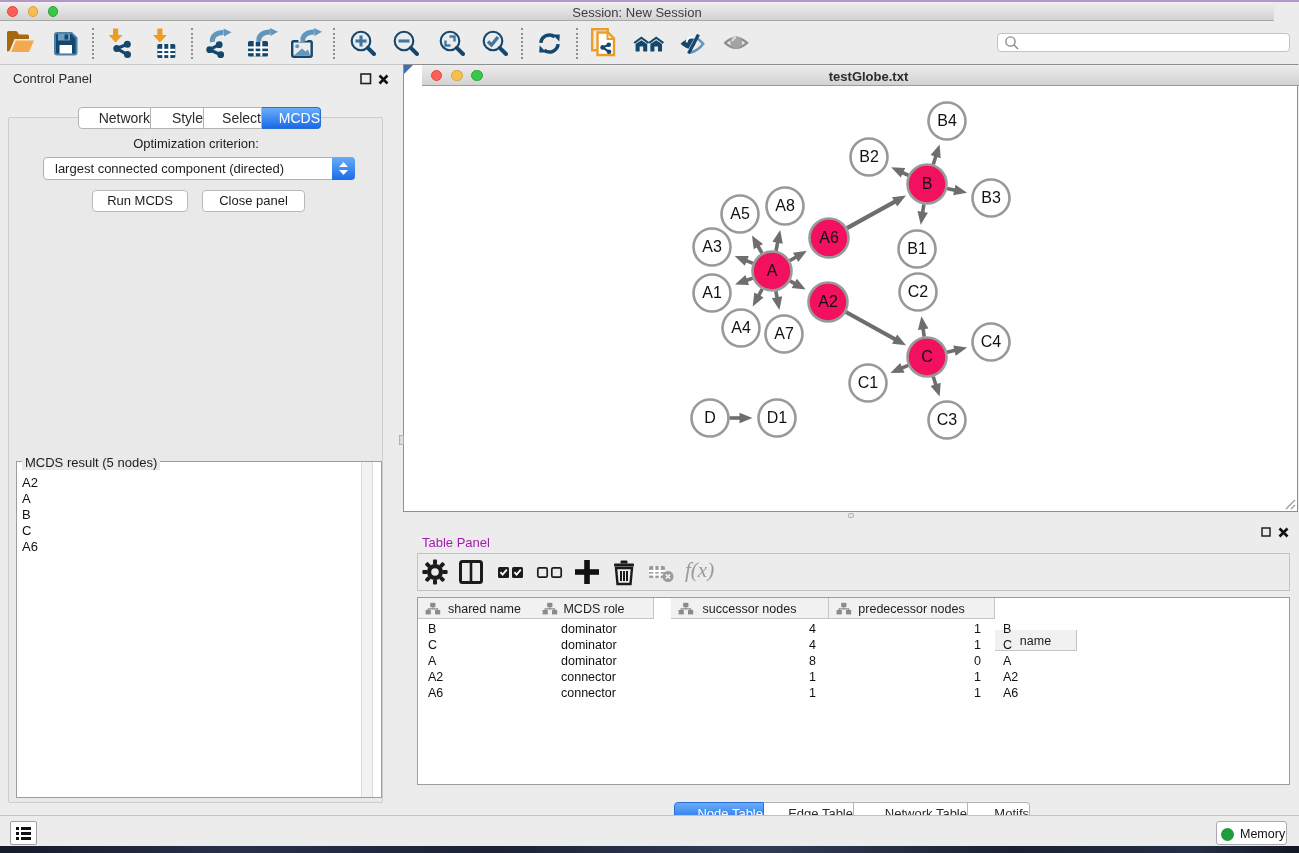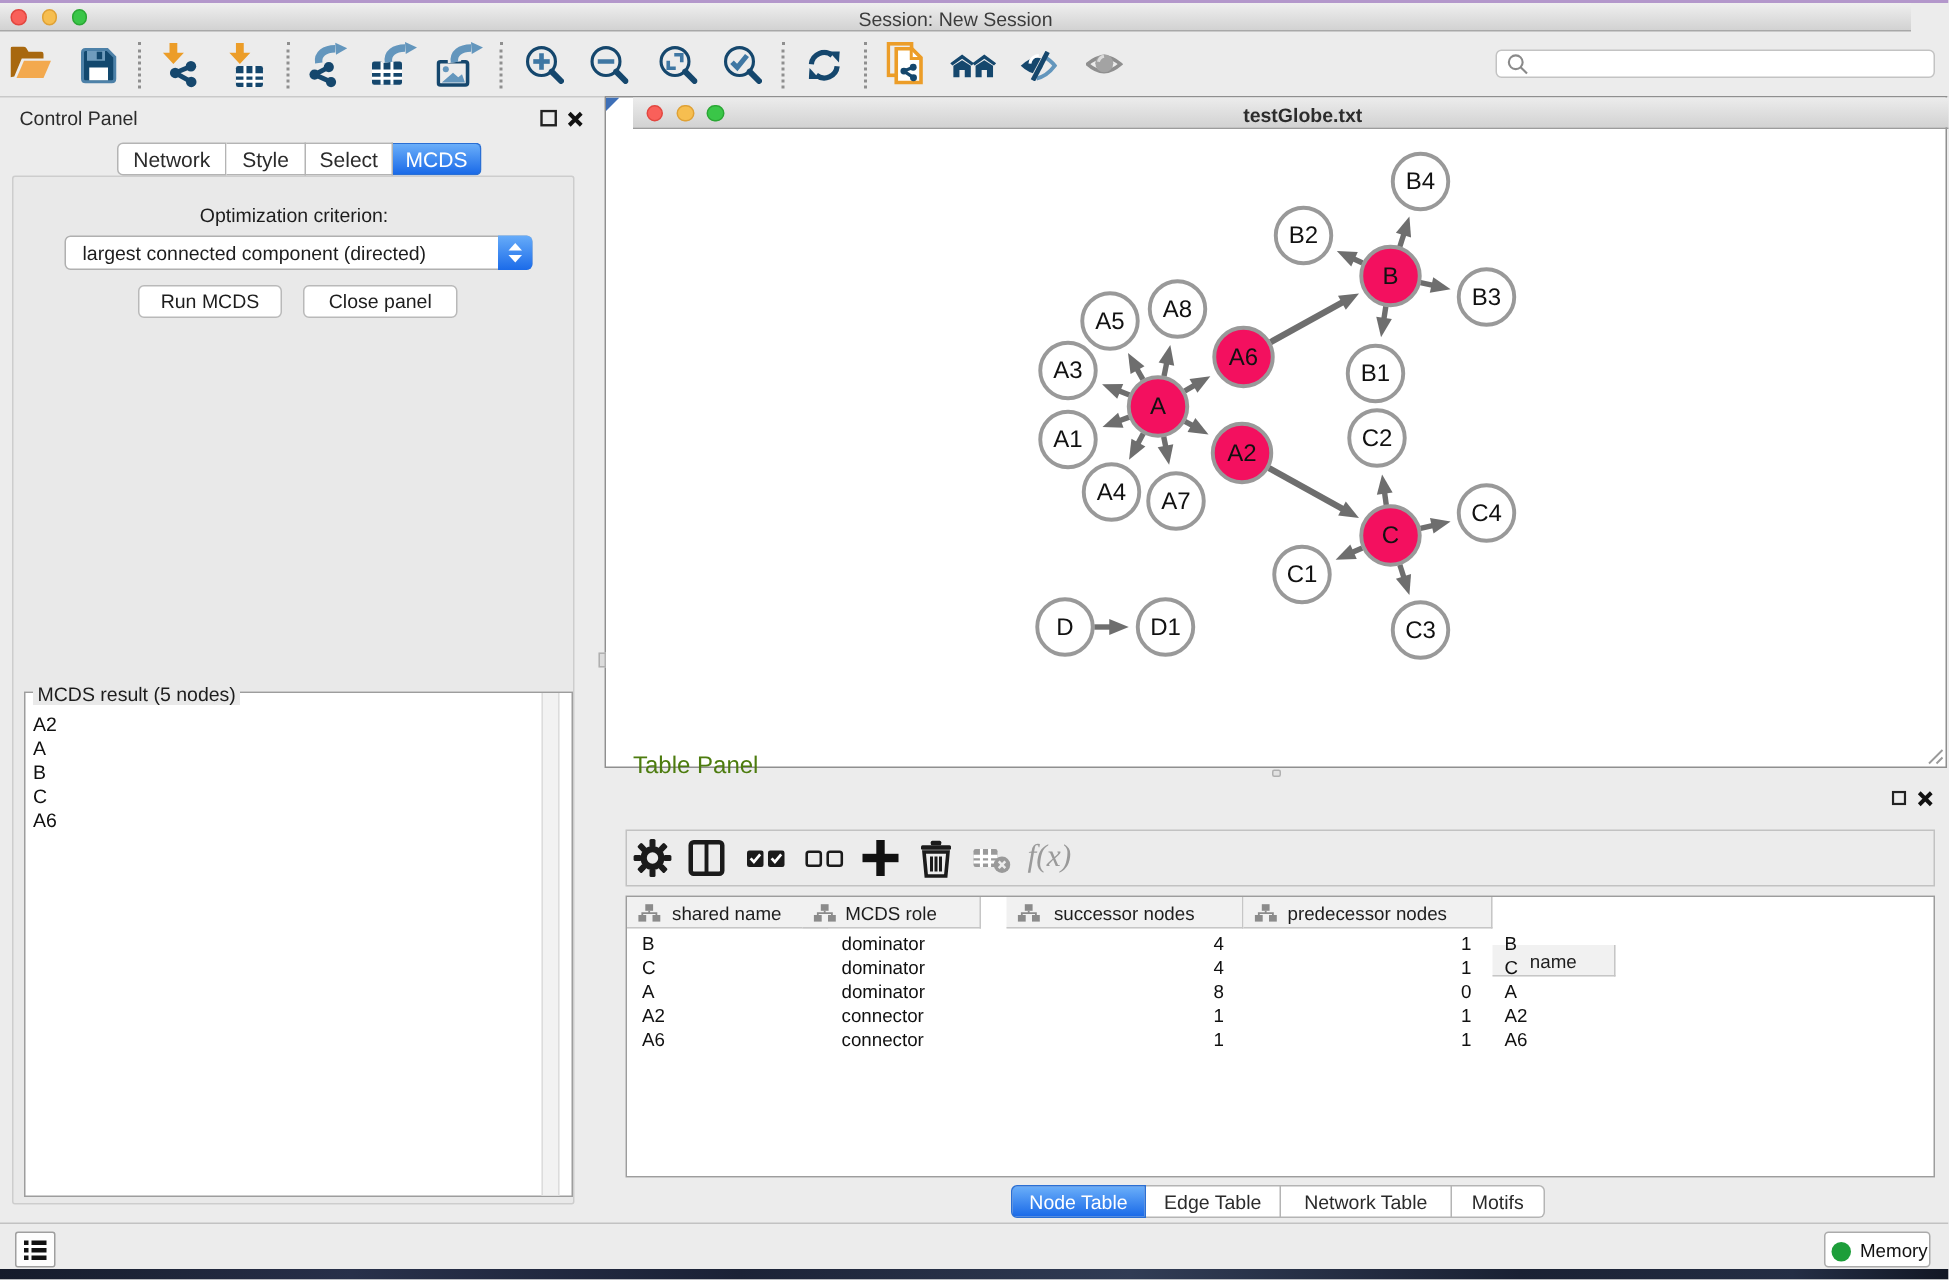--- a/index.html
+++ b/index.html
@@ -8,38 +8,38 @@
 #topstrip{left:0;top:0;width:1299px;height:2px;background:#b397cb;}
 #titlebar{left:0;top:2px;width:1274px;height:19px;background:linear-gradient(#efefef,#d2d2d2);border-bottom:1px solid #a8a8a8;}
 .tl{position:absolute;border-radius:50%;}
 #titletext{width:100%;text-align:center;top:3px;font-size:13px;color:#3c3c3c;}
 .sep{position:absolute;top:28px;width:0;height:31px;border-left:2px dotted #8f8f8f;}
 #searchbox{left:997px;top:33px;width:293px;height:19px;background:#fff;border:1px solid #c3c3c3;border-radius:4px;}
 
 #cp-title{left:13px;top:71px;font-size:13px;color:#2b2b2b;}
 #cp-inner{left:8px;top:117px;width:375px;height:686px;background:#e9e9e9;border:1px solid #cdcdcd;border-radius:2px;}
 .tabs{position:absolute;display:flex;}
-.tab{height:22px;background:#fff;border:1px solid #b4b4b4;border-left:none;font-size:14px;color:#2b2b2b;text-align:center;line-height:21px;}
+.tab{height:22px;background:#fff;border:1px solid #b4b4b4;border-left:none;font-size:14px;color:#2b2b2b;text-align:right;line-height:21px;margin-top:12px;}
 .tab.first{border-left:1px solid #b4b4b4;border-radius:4px 0 0 4px;}
 .tab.last{border-radius:0 4px 4px 0;}
 .tab.sel{background:linear-gradient(#6aaef9,#1a6ae8);color:#fff;border-color:#2a6fd4;}
 #opt-label{left:0;top:136px;width:392px;text-align:center;font-size:13px;color:#1d1d1d;}
 #dropdown{left:43px;top:157px;width:312px;height:23px;background:#fff;border:1px solid #b0b0b0;border-radius:4px;font-size:13px;color:#1d1d1d;line-height:21px;padding-left:11px;}
 #dd-btn{position:absolute;right:-1px;top:-1px;width:23px;height:23px;border-radius:0 4px 4px 0;background:linear-gradient(#67acf9,#1b6be9);}
 .btn{position:absolute;height:22px;background:#fff;border:1px solid #b9b9b9;border-radius:4px;font-size:13px;color:#1d1d1d;text-align:center;line-height:20px;}
 #fieldset{left:16px;top:461px;width:366px;height:337px;border:1px solid #9d9d9d;background:#fff;}
 #fs-legend{left:22px;top:455px;background:#e9e9e9;padding:0 3px;font-size:13px;color:#1d1d1d;}
 .fs-item{position:absolute;left:22px;font-size:13px;color:#111;}
 #fs-scroll{left:361px;top:462px;width:12px;height:335px;background:#f2f2f2;border-left:1px solid #dcdcdc;border-right:1px solid #dcdcdc;}
 
 #netwin{left:403px;top:64px;width:895px;height:448px;background:#fff;border:1px solid #8f8f8f;}
 #net-titlebar{position:absolute;left:18px;top:0;width:893px;height:21px;background:linear-gradient(#ececec,#d2d2d2);border-bottom:1px solid #9c9c9c;}
 #net-title{position:absolute;width:100%;text-align:center;top:4px;font-size:13px;color:#2c2c2c;font-weight:bold;}
 
-#tp-title{left:422px;top:502px;font-size:16px;color:#4d7c0f;}
+#tp-title{left:422px;top:535px;font-size:13px;color:#a21caf;}
 #tp-toolbar{left:417px;top:553px;width:873px;height:38px;border:1px solid #c2c2c2;background:#ececec;}
 #tp-table{left:417px;top:597px;width:873px;height:188px;background:#fff;border:1px solid #9d9d9d;}
 .th{position:absolute;top:0;height:21px;background:#f1f1f1;border-right:1px solid #c6c6c6;border-bottom:1px solid #c6c6c6;font-size:12.5px;color:#1d1d1d;}
 .th .lbl{position:absolute;width:100%;text-align:center;top:4px;}
 .td{position:absolute;font-size:12.5px;color:#111;}
 .tabs2{position:absolute;display:flex;}
 
 #statusbar{left:0;top:815px;width:1299px;height:31px;background:#ececec;border-top:1px solid #c2c2c2;}
 #bottomstrip{left:0;top:846px;width:1299px;height:7px;background:linear-gradient(90deg,#151b2a,#28304a 18%,#1b2236 38%,#313c55 58%,#1a2133 78%,#242e45 92%,#121724);}
 #memorybtn{left:1216px;top:821px;width:71px;height:24px;background:#fff;border:1px solid #ababab;border-radius:3px;font-size:12px;color:#111;}

